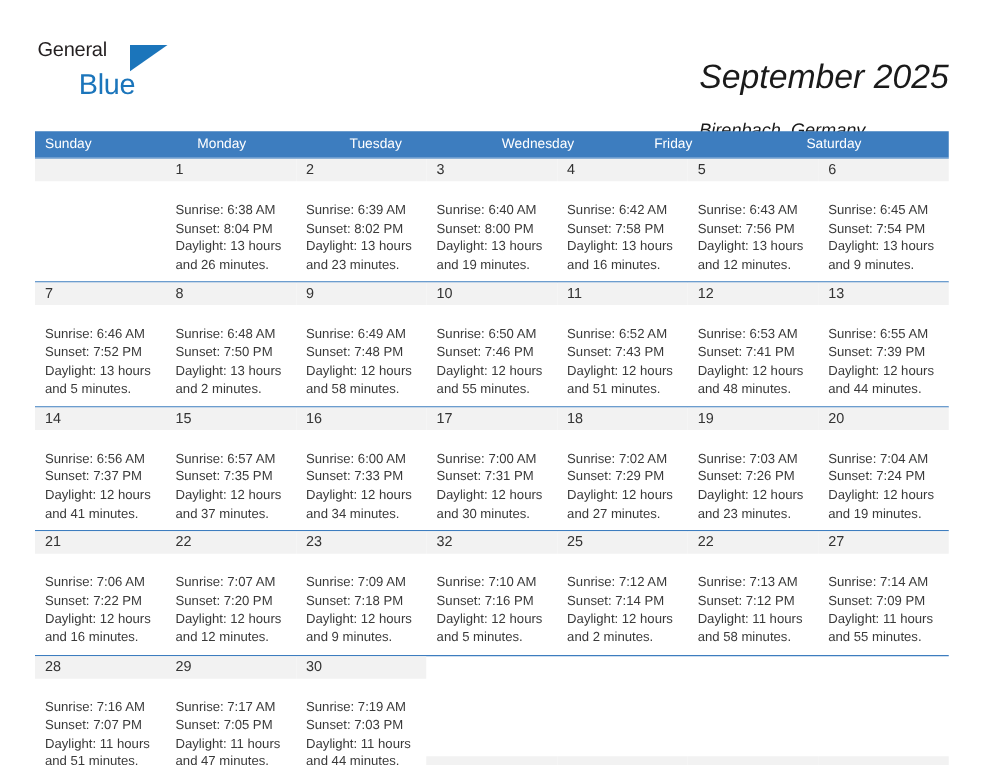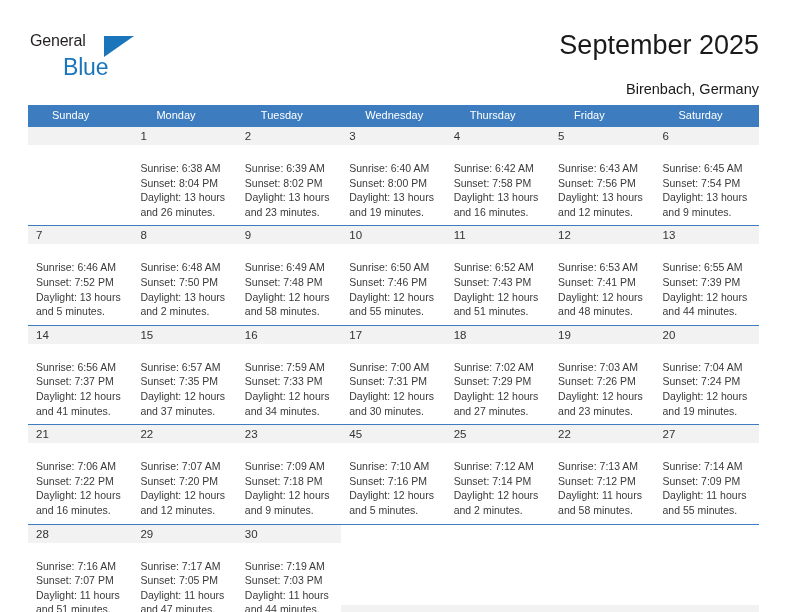--- a/index.html
+++ b/index.html
@@ -59,22 +59,23 @@
     left: 35px;
     top: 22px;
     font-size: 23px;
     letter-spacing: -0.2px;
     color: #1b75bb;
   }
 
   .title-wrap {
     position: absolute;
     right: 0;
-    top: 0;
-    text-align: right;
+    top: 16px;
+    text-align: left;
+    font-style: italic;
   }
   .cal-title {
     font-size: 27px;
     color: #1a1a1a;
     font-weight: normal;
     line-height: 34px;
     white-space: nowrap;
   }
   .cal-subtitle {
     margin-top: 18px;
@@ -97,21 +98,20 @@
     height: 21px;
   }
   .dow-cell {
     flex: 1 1 0;
     color: #ffffff;
     font-size: 11px;
     line-height: 21px;
     padding-left: 8px;
     box-sizing: border-box;
     white-space: nowrap;
-    margin-left: 16px;
   }
 
   .week-row {
     display: flex;
     border-top: 1.5px solid #3d7dbf;
     min-height: 89px;
   }
   .week-row.last {
     border-bottom: 1.5px solid #3d7dbf;
     align-items: flex-end;
@@ -165,21 +165,20 @@
     </div>
 
   </div>
 
   <div class="calendar">
     <div class="dow-row">
         <div class="dow-cell">Sunday</div>
         <div class="dow-cell">Monday</div>
         <div class="dow-cell">Tuesday</div>
         <div class="dow-cell">Wednesday</div>
-        <div class="dow-cell">Thursday</div>
         <div class="dow-cell">Friday</div>
         <div class="dow-cell">Saturday</div>
       </div>
     <div id="weeks-container">
         <div class="week-row">
           <div class="day-cell empty">
             <div class="daynum-band"></div>
           </div>
           <div class="day-cell">
             <div class="daynum-band">
@@ -348,21 +347,21 @@
               <div class="day-line">Sunset: 7:35 PM</div>
               <div class="day-line">Daylight: 12 hours</div>
               <div class="day-line">and 37 minutes.</div>
             </div>
           </div>
           <div class="day-cell">
             <div class="daynum-band">
               <span class="daynum">16</span>
             </div>
             <div class="day-body">
-              <div class="day-line">Sunrise: 7:59 AM</div>
+              <div class="day-line">Sunrise: 6:00 AM</div>
               <div class="day-line">Sunset: 7:33 PM</div>
               <div class="day-line">Daylight: 12 hours</div>
               <div class="day-line">and 34 minutes.</div>
             </div>
           </div>
           <div class="day-cell">
             <div class="daynum-band">
               <span class="daynum">17</span>
             </div>
             <div class="day-body">
@@ -435,21 +434,21 @@
             </div>
             <div class="day-body">
               <div class="day-line">Sunrise: 7:09 AM</div>
               <div class="day-line">Sunset: 7:18 PM</div>
               <div class="day-line">Daylight: 12 hours</div>
               <div class="day-line">and 9 minutes.</div>
             </div>
           </div>
           <div class="day-cell">
             <div class="daynum-band">
-              <span class="daynum">45</span>
+              <span class="daynum">32</span>
             </div>
             <div class="day-body">
               <div class="day-line">Sunrise: 7:10 AM</div>
               <div class="day-line">Sunset: 7:16 PM</div>
               <div class="day-line">Daylight: 12 hours</div>
               <div class="day-line">and 5 minutes.</div>
             </div>
           </div>
           <div class="day-cell">
             <div class="daynum-band">

